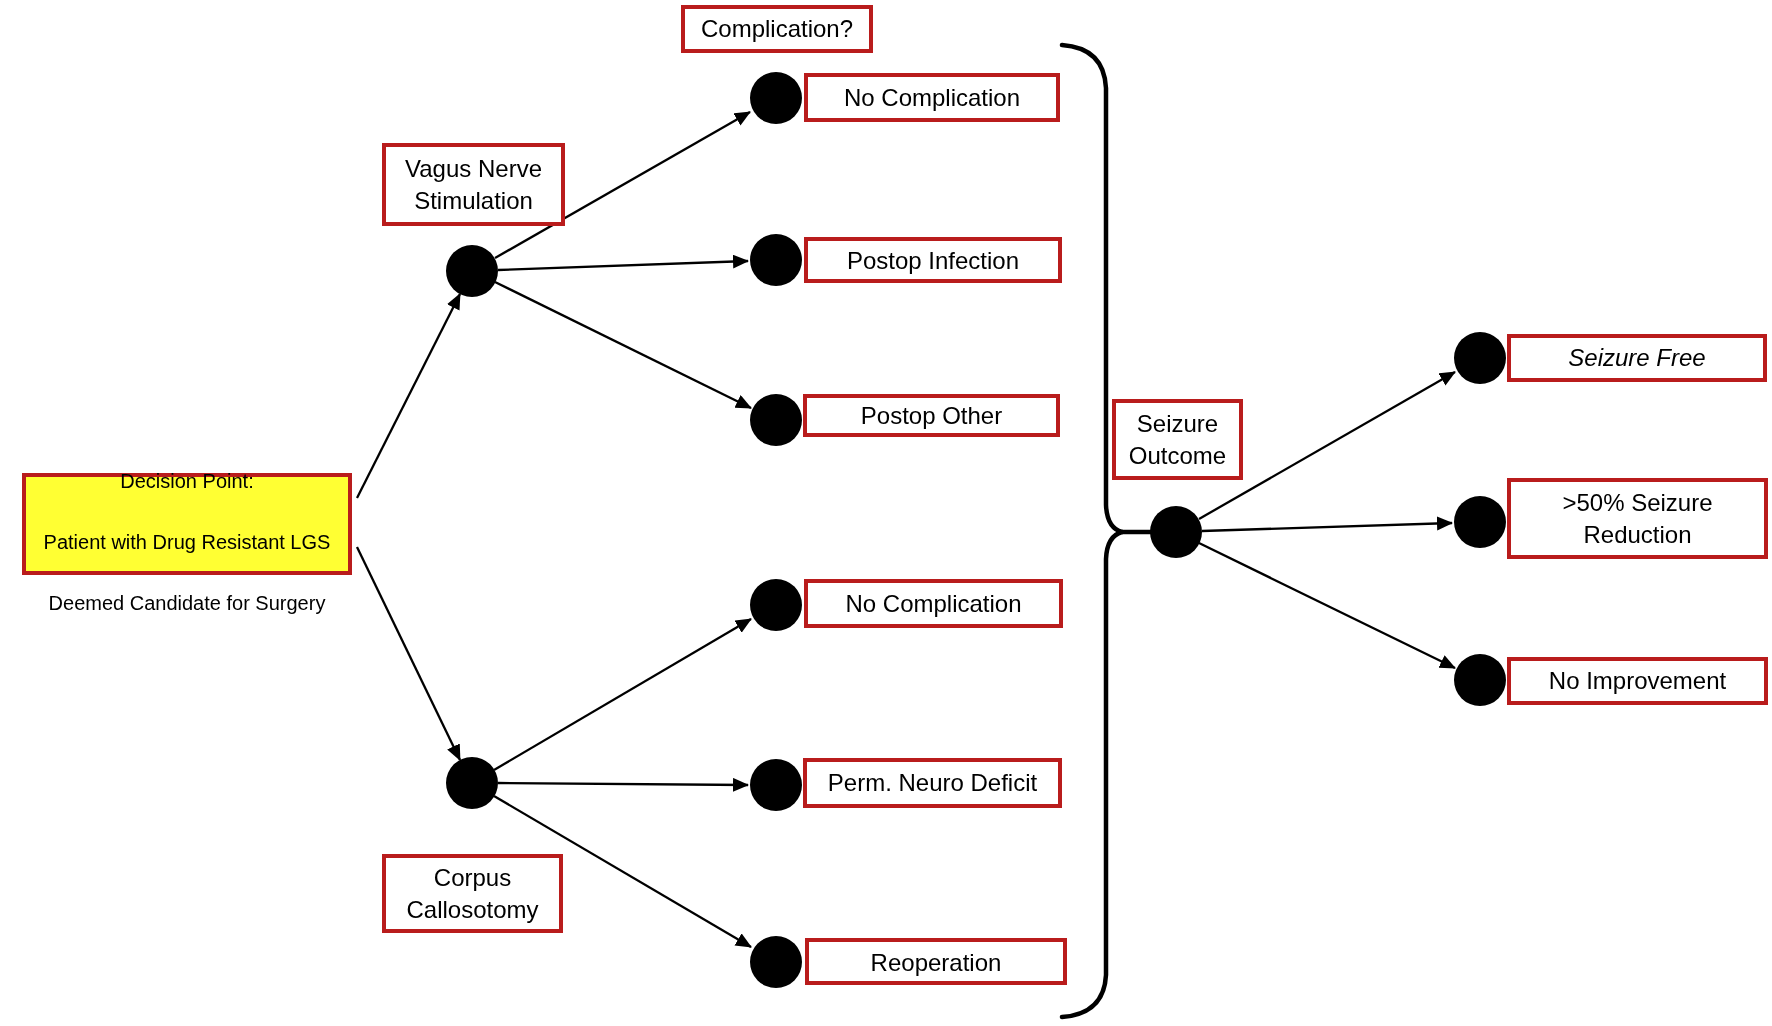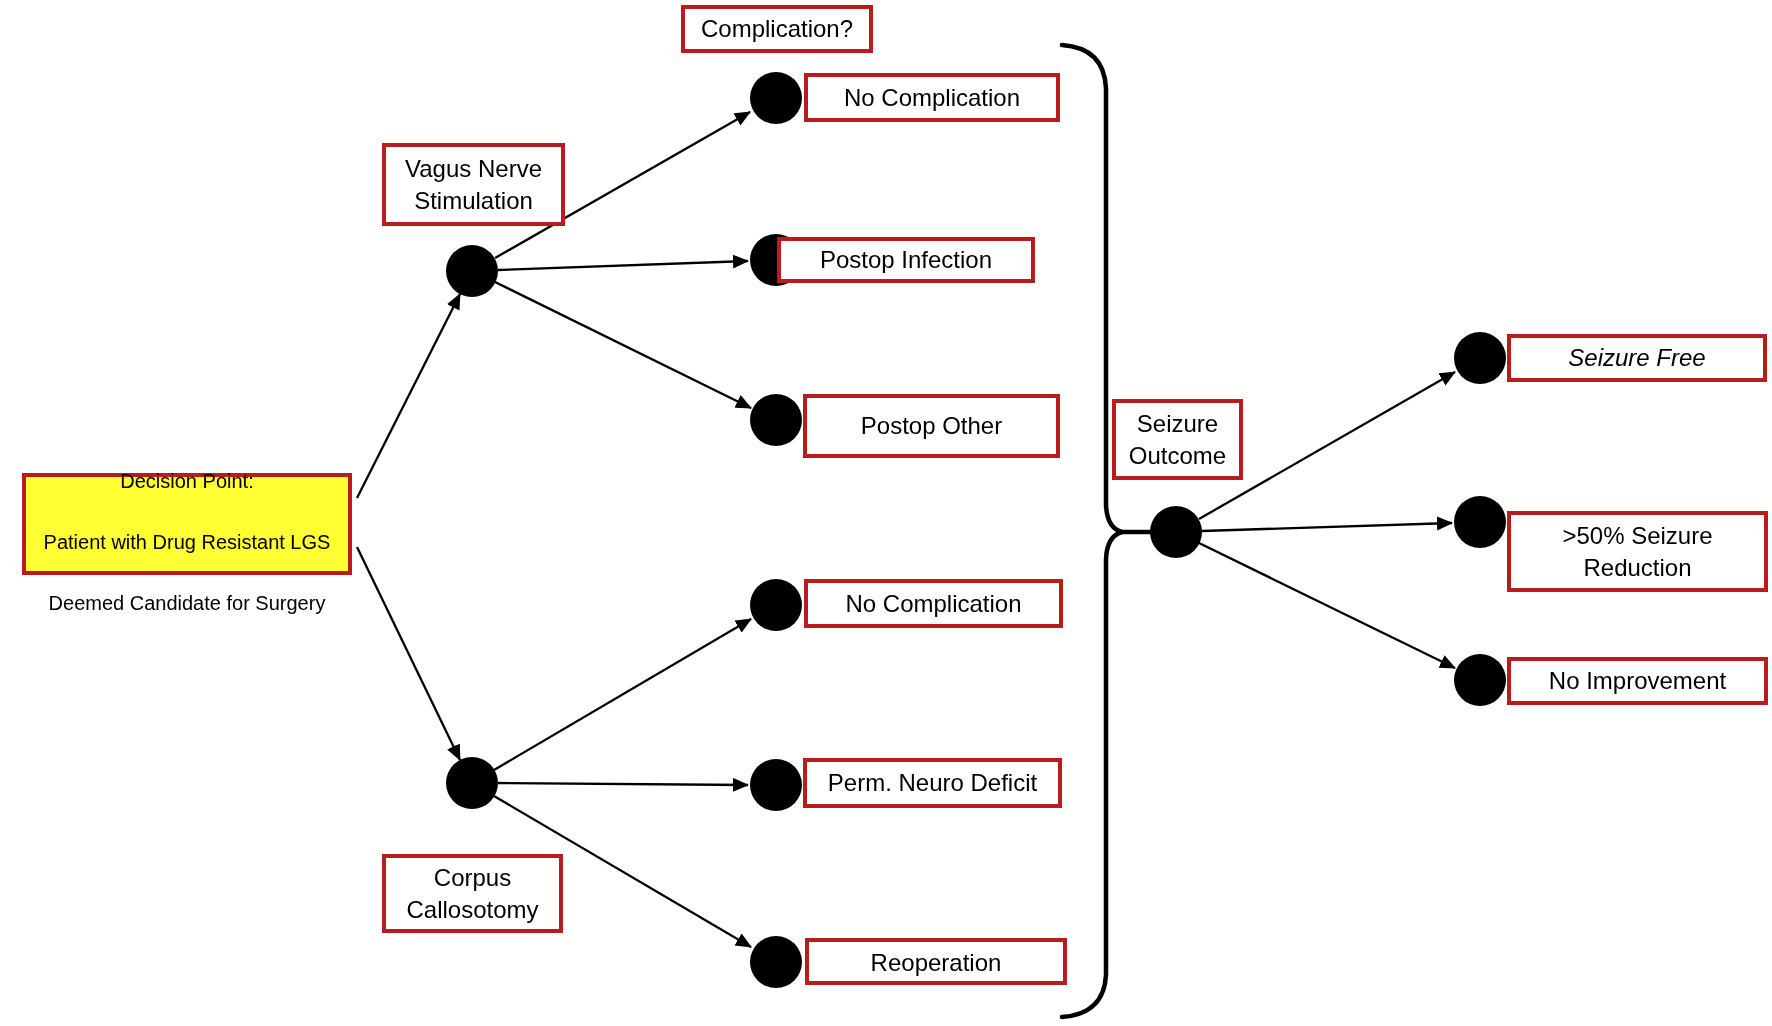--- a/index.html
+++ b/index.html
@@ -36,29 +36,29 @@
     font-size: 20px;
     line-height: 25px;
   }
   .label-box .line { display: block; margin-top: 36px; }
 
   
   #decision-box        { left: 22px;   top: 473px; width: 330px; height: 102px; }
   #vns-box             { left: 382px;  top: 135px; width: 183px; height: 83px; margin-top: 8px;  }
   #complication-box    { left: 681px;  top: 5px;   width: 192px; height: 48px;  }
   #vns-out-0           { left: 804px;  top: 73px;  width: 256px; height: 49px;  }
-  #vns-out-1           { left: 777px;  top: 237px; width: 258px; height: 46px;  }
-  #vns-out-2           { left: 803px;  top: 394px; width: 257px; height: 64px;  }
+  #vns-out-1           { left: 804px;  top: 237px; width: 258px; height: 46px; justify-content: flex-end;  }
+  #vns-out-2           { left: 803px;  top: 394px; width: 257px; height: 43px;  }
   #cc-out-0            { left: 804px;  top: 579px; width: 259px; height: 49px;  }
   #cc-out-1            { left: 803px;  top: 758px; width: 259px; height: 50px;  }
   #cc-out-2            { left: 805px;  top: 938px; width: 262px; height: 47px; justify-content: flex-end;  }
   #cc-box              { left: 382px;  top: 854px; width: 181px; height: 79px;  }
   #seizure-outcome-box { left: 1112px; top: 399px; width: 131px; height: 81px;  }
   #final-out-0         { left: 1507px; top: 334px; width: 260px; height: 48px; font-style: italic;  }
-  #final-out-1         { left: 1507px; top: 478px; width: 261px; height: 81px; margin-top: 33px;  }
+  #final-out-1         { left: 1507px; top: 478px; width: 261px; height: 81px;  }
   #final-out-2         { left: 1507px; top: 657px; width: 261px; height: 48px;  }
 </style>
 </head>
 <body>
 
 <div id="canvas">
 
   <svg id="connector-layer" viewBox="0 0 1772 1026" xmlns="http://www.w3.org/2000/svg">
     <defs>
       <marker id="arrow" markerUnits="userSpaceOnUse" markerWidth="18" markerHeight="16" refX="15" refY="7" orient="auto">

